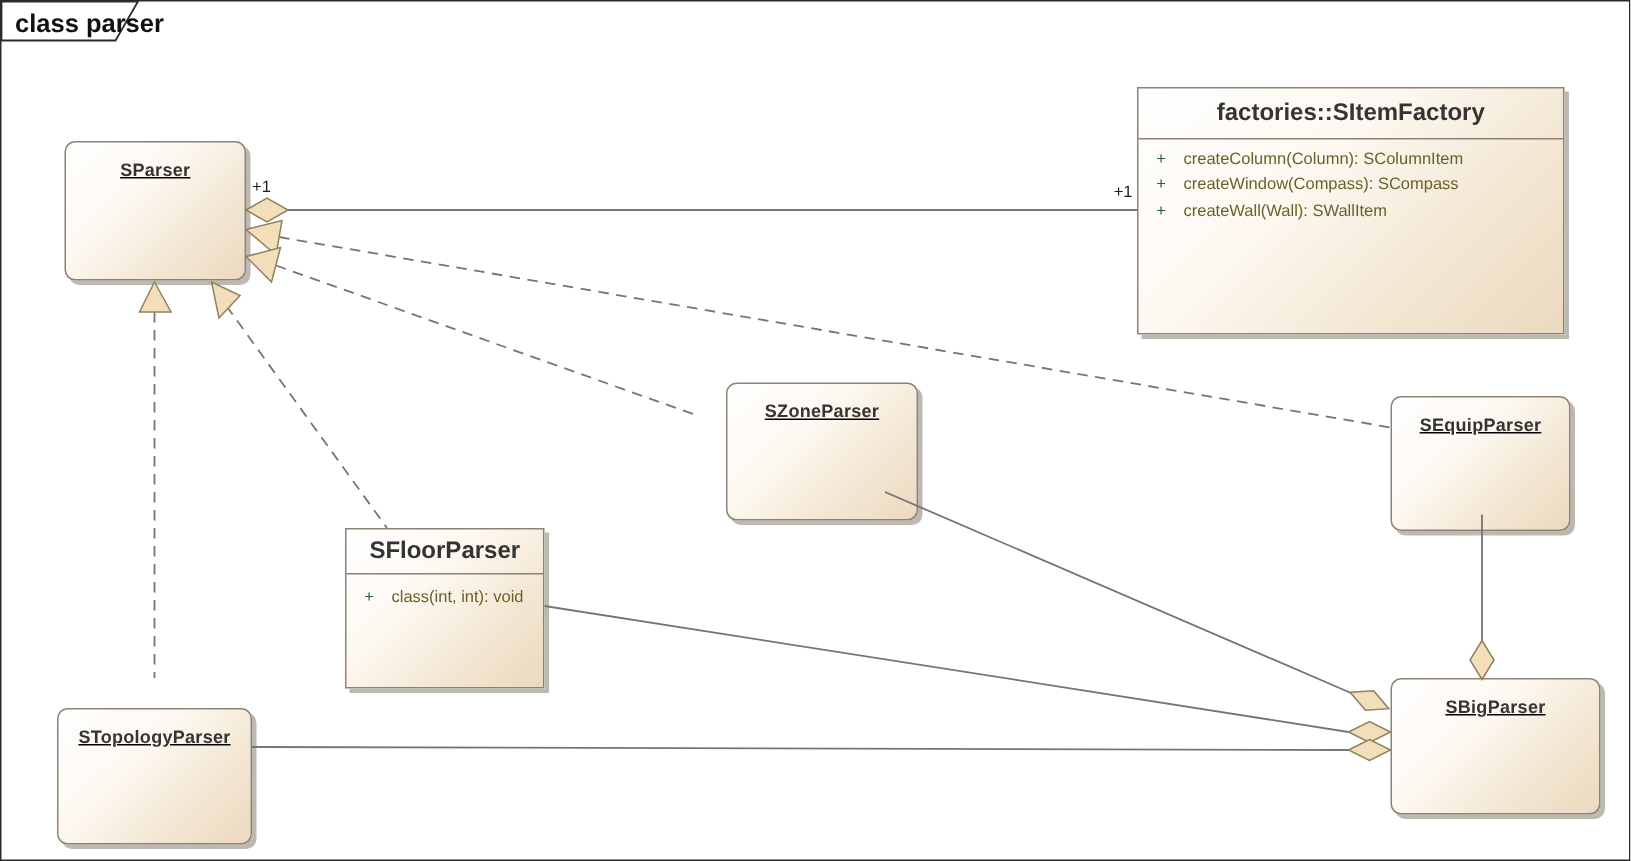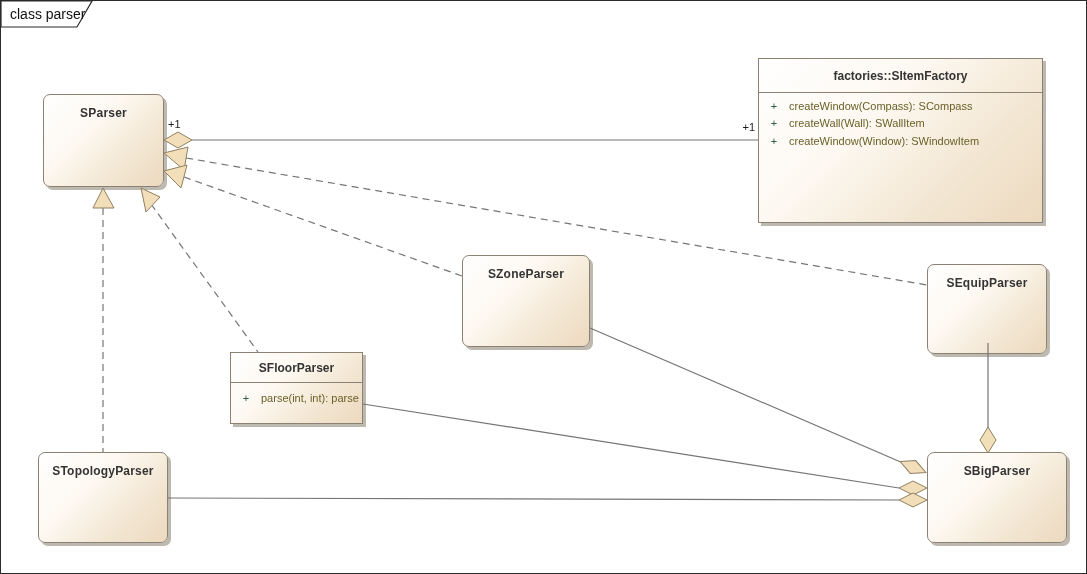--- a/index.html
+++ b/index.html
@@ -5,68 +5,68 @@
   html,body{margin:0;padding:0;background:#fff;}
   body{width:1087px;height:574px;position:relative;font-family:"Liberation Sans",sans-serif;}
   .frame{position:absolute;left:0;top:0;width:1085px;height:572px;border:1px solid #2b2b2b;background:#ffffff;}
   .connectors{position:absolute;left:0;top:0;width:1087px;height:574px;pointer-events:none;z-index:3;}
   .classbox{
     position:absolute;z-index:2;box-sizing:border-box;
     border:1px solid #8b8274;
     background:linear-gradient(135deg,#ffffff 0%,#fdf8f1 38%,#f3e7d3 70%,#ecd9bf 100%);
     box-shadow:3px 3px 0 #bdb9b1;
   }
-  .rounded{border-radius:7px;}
+  .rounded{border-radius:7px;text-decoration:underline;}
   .classbox .title{
     display:block;text-align:center;font-size:12px;font-weight:bold;color:#343434;
     padding-top:11px;letter-spacing:0.2px;
   }
   .compartment-title{
     position:absolute;left:0;right:0;top:0;display:flex;align-items:center;justify-content:center;
-    font-size:12px;font-weight:bold;color:#343434;border-bottom:1px solid #8b8274;box-sizing:border-box;
+    font-size:16px;font-weight:bold;color:#343434;border-bottom:1px solid #8b8274;box-sizing:border-box;
   }
   .methods{position:absolute;left:0;right:0;box-sizing:border-box;padding-top:5px;}
   .method-row{height:17.4px;line-height:17.4px;font-size:11px;white-space:nowrap;}
   .method-row .vis{display:inline-block;width:12px;margin-left:9px;color:#2a5c46;text-align:center;}
   .method-row .sig{color:#6a6128;margin-left:9px;}
   .tab-label{
-    position:absolute;left:10px;top:6px;z-index:5;font-size:14px;font-weight:normal;color:#111;
+    position:absolute;left:10px;top:6px;z-index:5;font-size:17px;font-weight:bold;color:#111;
   }
   .mult{font-size:11px;fill:#1d1d1d;font-family:"Liberation Sans",sans-serif;}
 </style>
 </head>
 <body>
 
 <div class="frame"></div>
 
 <div class="classbox rounded" style="left:43px;top:94px;width:121px;height:93px;">
   <span class="title">SParser</span>
 </div>
 
 <div class="classbox" style="left:758px;top:58px;width:285px;height:165px;">
   <div class="compartment-title" style="height:34px;">factories::SItemFactory</div>
   <div class="methods" style="top:34px;">
+    <div class="method-row"><span class="vis">+</span><span class="sig">createColumn(Column): SColumnItem</span></div>
     <div class="method-row"><span class="vis">+</span><span class="sig">createWindow(Compass): SCompass</span></div>
     <div class="method-row"><span class="vis">+</span><span class="sig">createWall(Wall): SWallItem</span></div>
-    <div class="method-row"><span class="vis">+</span><span class="sig">createWindow(Window): SWindowItem</span></div>
   </div>
 </div>
 
-<div class="classbox rounded" style="left:462px;top:255px;width:128px;height:92px;">
+<div class="classbox rounded" style="left:484px;top:255px;width:128px;height:92px;">
   <span class="title">SZoneParser</span>
 </div>
 
-<div class="classbox" style="left:230px;top:352px;width:133px;height:72px;">
+<div class="classbox" style="left:230px;top:352px;width:133px;height:107px;">
   <div class="compartment-title" style="height:30px;">SFloorParser</div>
   <div class="methods" style="top:30px;padding-top:7px;">
-    <div class="method-row"><span class="vis">+</span><span class="sig">parse(int, int): parse</span></div>
+    <div class="method-row"><span class="vis">+</span><span class="sig">class(int, int): void</span></div>
   </div>
 </div>
 
-<div class="classbox rounded" style="left:38px;top:452px;width:130px;height:91px;">
+<div class="classbox rounded" style="left:38px;top:472px;width:130px;height:91px;">
   <span class="title">STopologyParser</span>
 </div>
 
 <div class="classbox rounded" style="left:927px;top:253px;width:120px;height:90px;margin-top:11px;">
   <span class="title">SEquipParser</span>
 </div>
 
 <div class="classbox rounded" style="left:927px;top:452px;width:140px;height:91px;">
   <span class="title">SBigParser</span>
 </div>

